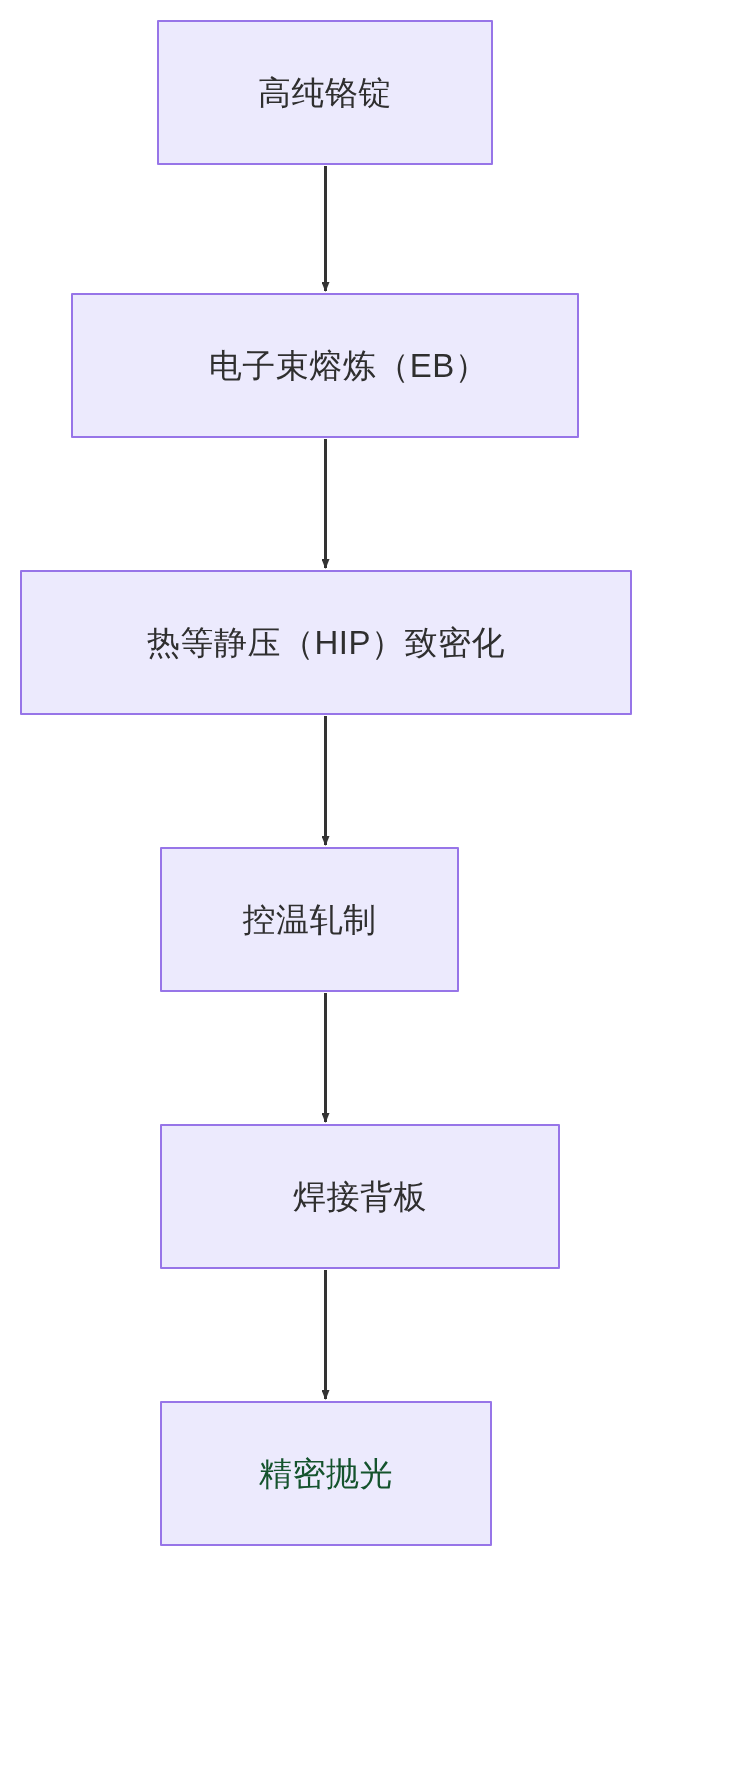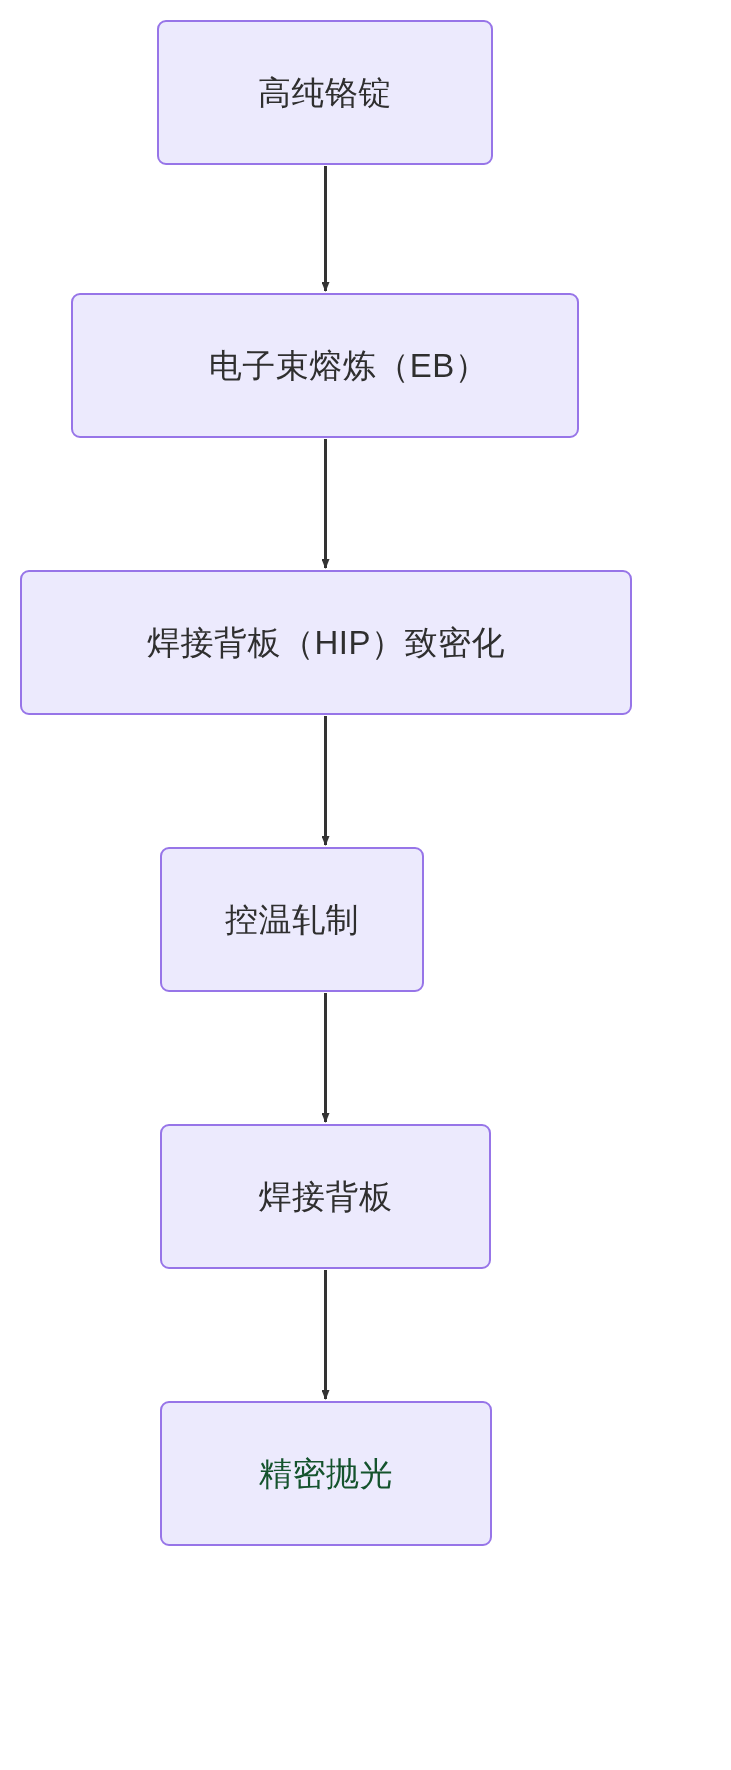--- a/index.html
+++ b/index.html
@@ -25,21 +25,21 @@
     top: 0;
     width: 731px;
     height: 1770px;
     display: block;
   }
   .node {
     position: absolute;
     box-sizing: border-box;
     background: #ECEAFD;
     border: 2px solid #701a75;
-    border-radius: 9px;
+    border-radius: 1px;
     display: flex;
     align-items: center;
     justify-content: center;
     text-align: center;
   }
   .node-label {
     color: #2f2f2f;
     font-size: 33px;
     line-height: 1.25;
     letter-spacing: 0.5px;
@@ -67,28 +67,28 @@
 
   <div class="node" id="node-n1" style="left: 157px; top: 20px; width: 336px; height: 145px; background: rgb(236, 234, 253); border-color: rgb(151, 117, 232);">
     <span class="node-label" style="color: rgb(47, 47, 47);">高纯铬锭</span>
   </div>
 
   <div class="node" id="node-n2" style="left: 71px; top: 293px; width: 508px; height: 145px; background: rgb(236, 234, 253); border-color: rgb(151, 117, 232); padding-left: 47px;">
     <span class="node-label" style="color: rgb(47, 47, 47);">电子束熔炼（EB）</span>
   </div>
 
   <div class="node" id="node-n3" style="left: 20px; top: 570px; width: 612px; height: 145px; background: rgb(236, 234, 253); border-color: rgb(151, 117, 232);">
-    <span class="node-label" style="color: rgb(47, 47, 47);">焊接背板（HIP）致密化</span>
+    <span class="node-label" style="color: rgb(47, 47, 47);">热等静压（HIP）致密化</span>
   </div>
 
-  <div class="node" id="node-n4" style="left: 160px; top: 847px; width: 264px; height: 145px; background: rgb(236, 234, 253); border-color: rgb(151, 117, 232);">
+  <div class="node" id="node-n4" style="left: 160px; top: 847px; width: 299px; height: 145px; background: rgb(236, 234, 253); border-color: rgb(151, 117, 232);">
     <span class="node-label" style="color: rgb(47, 47, 47);">控温轧制</span>
   </div>
 
-  <div class="node" id="node-n5" style="left: 160px; top: 1124px; width: 331px; height: 145px; background: rgb(236, 234, 253); border-color: rgb(151, 117, 232);">
+  <div class="node" id="node-n5" style="left: 160px; top: 1124px; width: 400px; height: 145px; background: rgb(236, 234, 253); border-color: rgb(151, 117, 232);">
     <span class="node-label" style="color: rgb(47, 47, 47);">焊接背板</span>
   </div>
 
   <div class="node" id="node-n6" style="left: 160px; top: 1401px; width: 332px; height: 145px; background: rgb(236, 234, 253); border-color: rgb(151, 117, 232);">
     <span class="node-label" style="color: #14532d;">精密抛光</span>
   </div>
 
 </div>
 
 </body></html>

